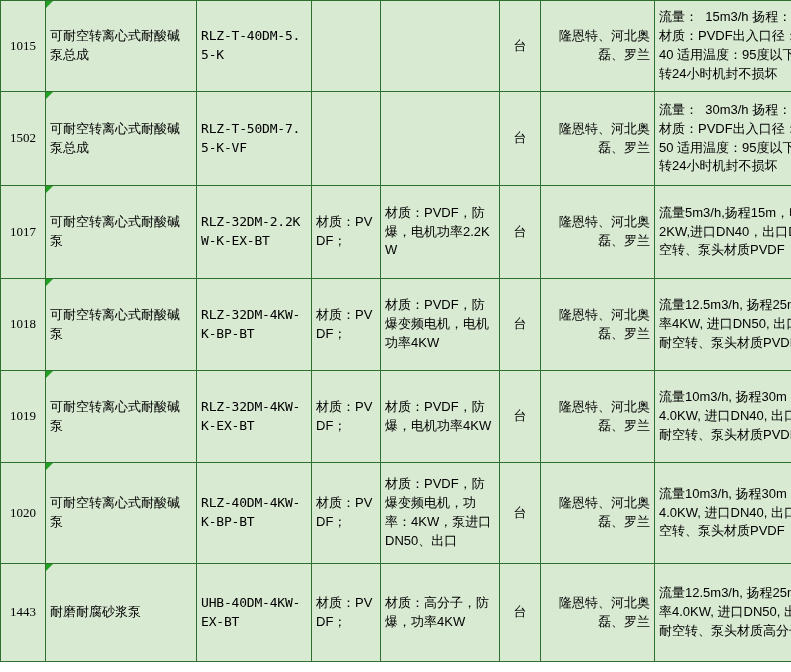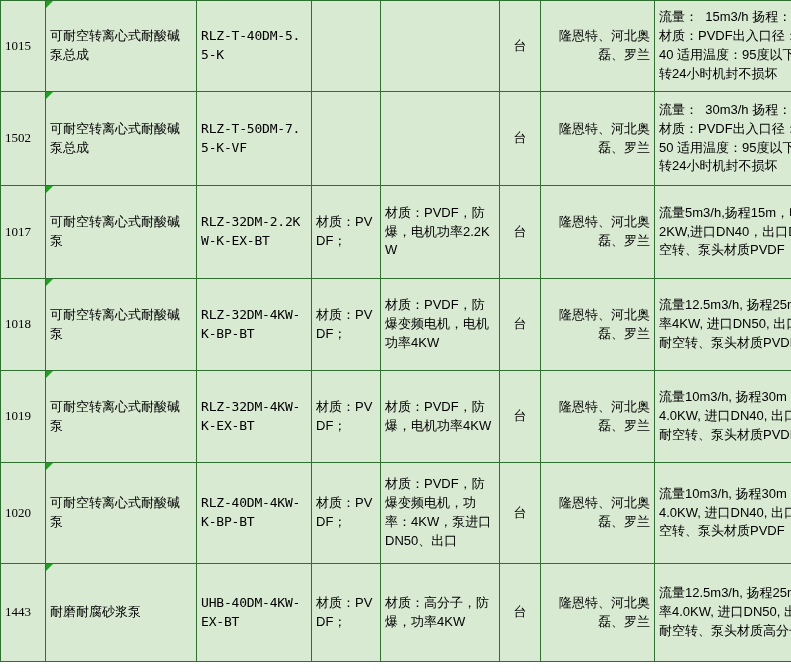--- a/index.html
+++ b/index.html
@@ -25,20 +25,21 @@
     vertical-align: middle;
     padding: 3px 4px;
     font-size: 13px;
     line-height: 1.45;
     color: #000000;
     word-break: break-all;
     position: relative;
   }
   td.c-id {
     width: 36px;
+    text-align: center;
     font-family: "Liberation Serif", serif;
     font-size: 14px;
     padding: 2px;
   }
   td.c-name {
     width: 142px;
     font-size: 13px;
     font-family: Liberation Serif, serif;
   }
   td.c-model {

